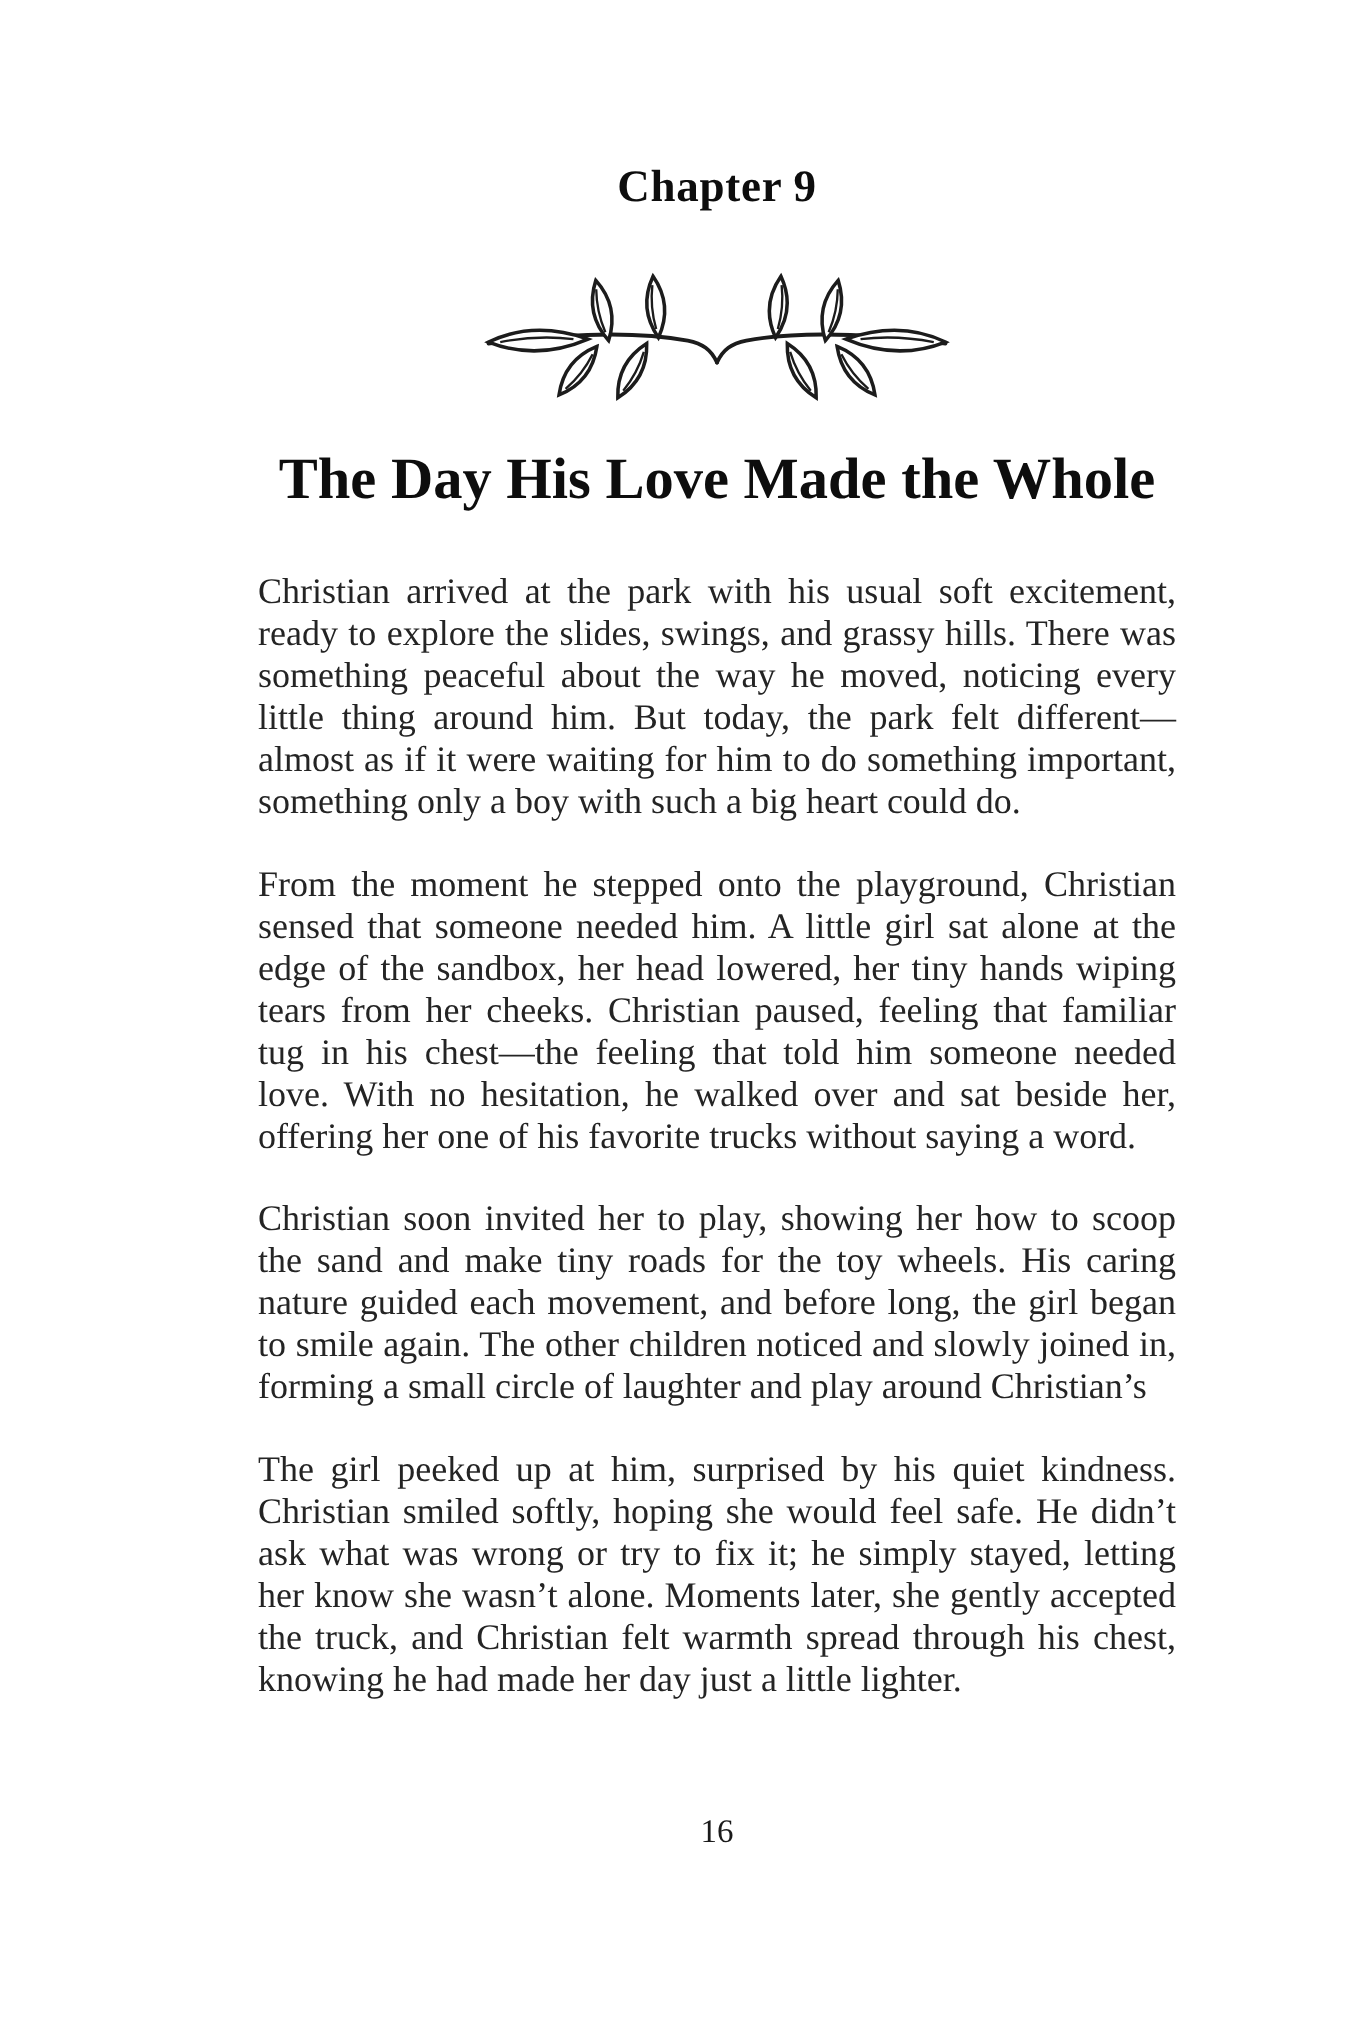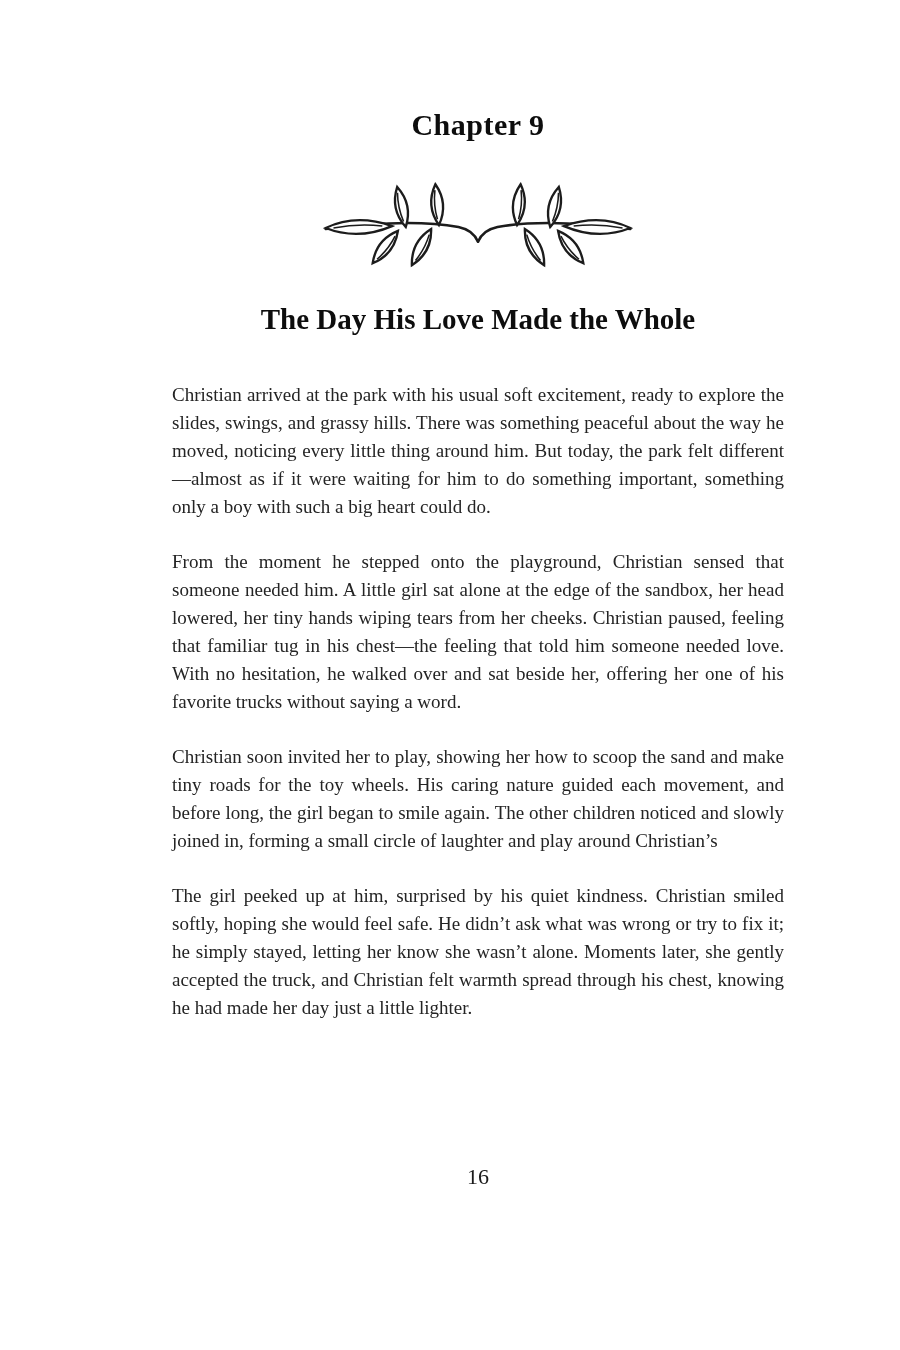--- a/index.html
+++ b/index.html
@@ -35,40 +35,40 @@
     color: #0d0d0d;
     letter-spacing: 0.5px;
   }
   .divider {
     display: block;
     margin: 32px auto 0 auto;
   }
   .chapter-title {
     margin-top: 18px;
     text-align: center;
-    font-size: 29px;
+    font-size: 39px;
     line-height: 43px;
     font-weight: bold;
     color: #0d0d0d;
   }
   .body-text {
     margin-top: 40px;
   }
   .body-text p {
     margin: 0 0 27px 0;
-    font-size: 19px;
+    font-size: 24px;
     line-height: 28px;
     text-align: justify;
     text-justify: inter-word;
     color: #242424;
     hyphens: none;
   }
   .page-number {
     position: absolute;
-    top: 1164px;
+    top: 1208px;
     left: 172px;
     width: 612px;
     text-align: center;
     font-size: 22px;
     color: #1a1a1a;
   }
   .leaf { fill: #ffffff; stroke: #1c1c1c; stroke-width: 2.4; }
   .rib  { fill: none;    stroke: #1c1c1c; stroke-width: 1.6; }
   .stem { fill: none;    stroke: #1c1c1c; stroke-width: 2.6; stroke-linecap: round; }
 </style>

